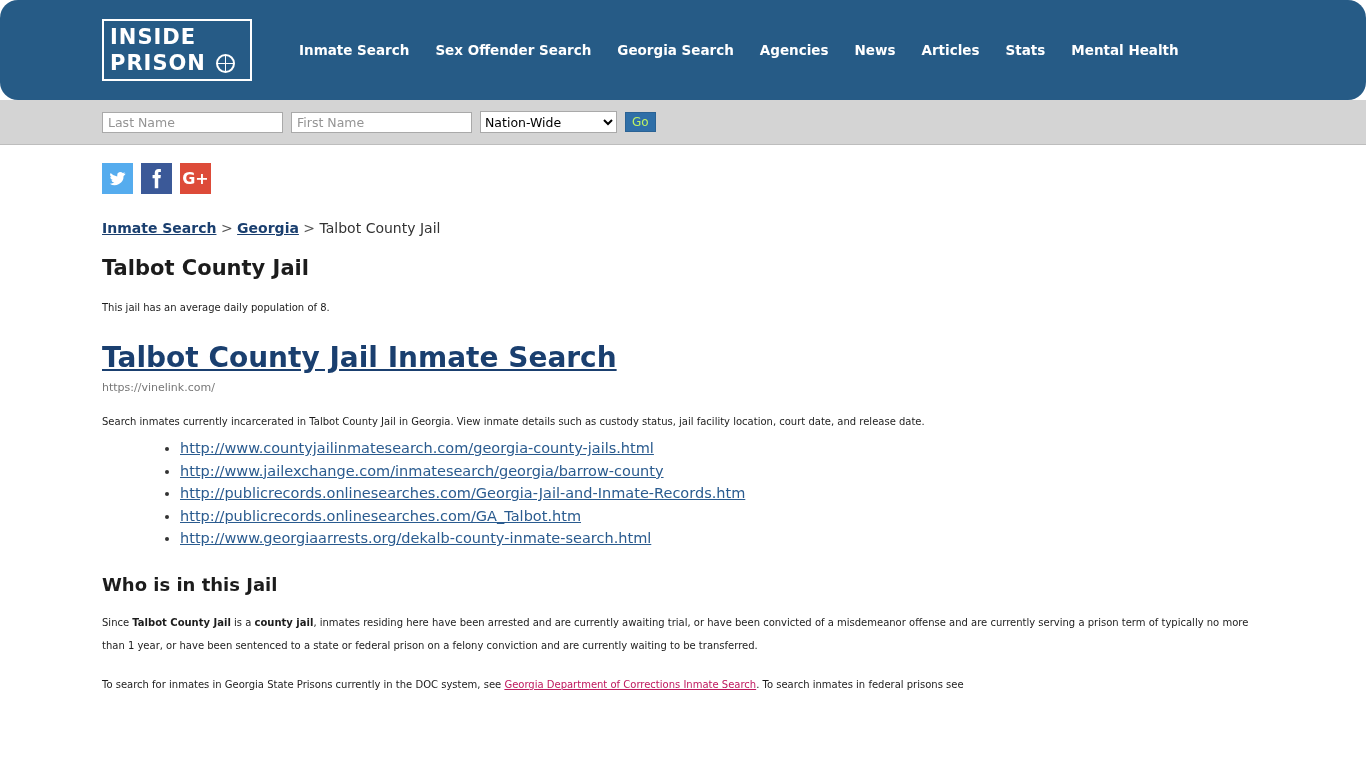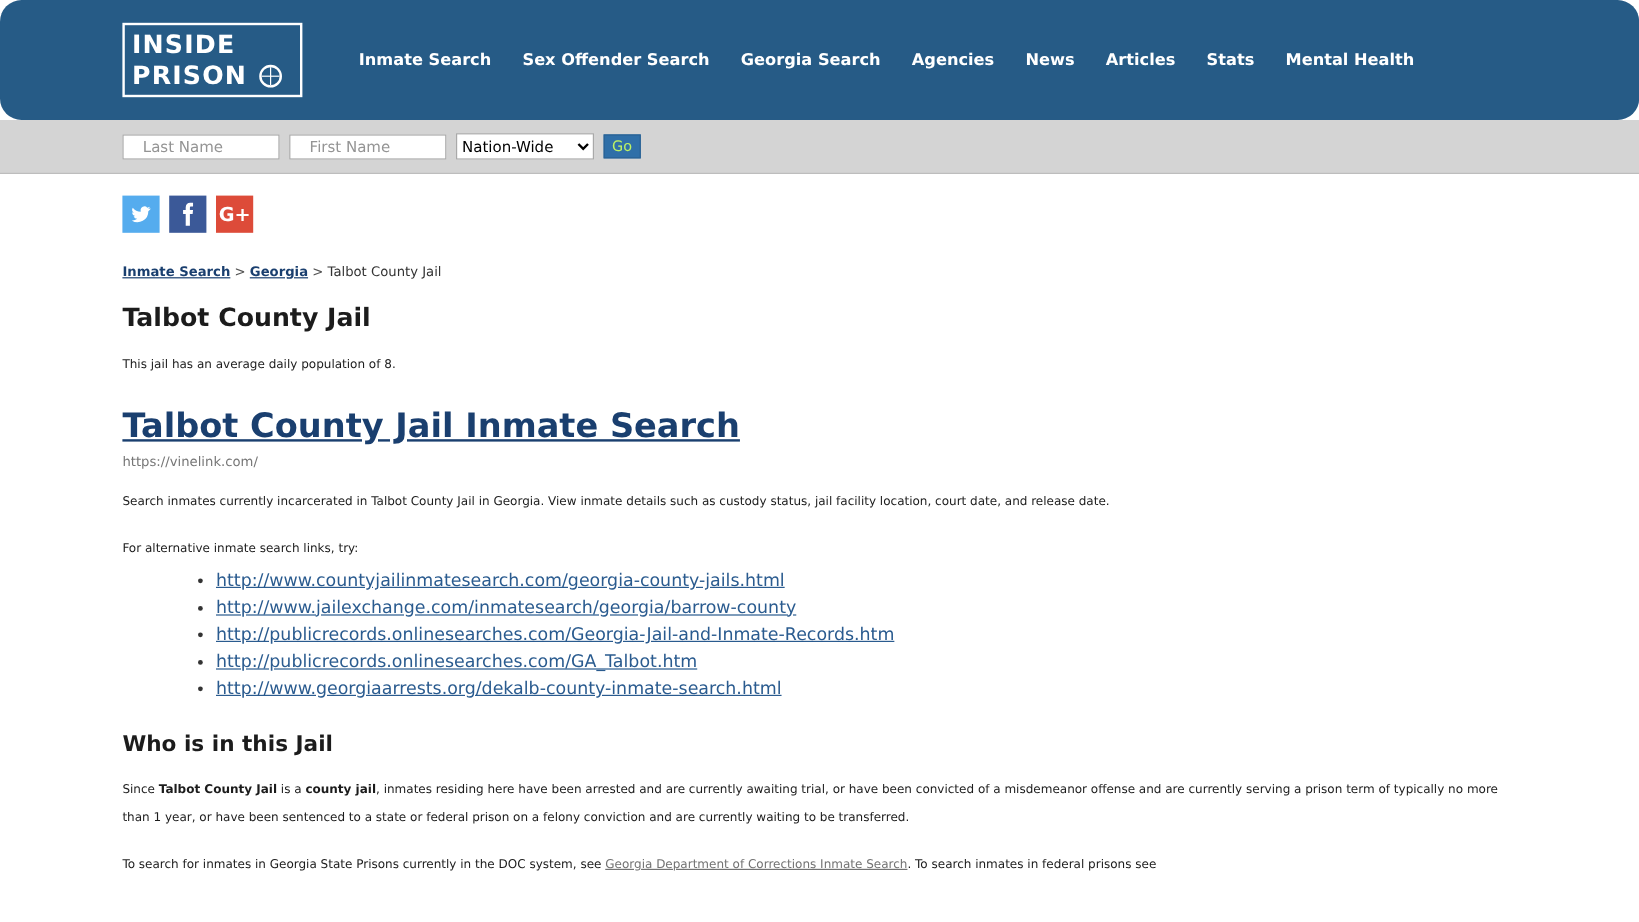--- a/index.html
+++ b/index.html
@@ -83,34 +83,34 @@
   .searchbar {
     background: #d4d4d4;
     height: 45px;
     display: flex;
     align-items: center;
     padding-left: 102px;
     gap: 8px;
     border-bottom: 1px solid #bdbdbd;
   }
   .searchbar input[type=text] {
-    width: 131px;
+    width: 181px;
     height: 21px;
     font-size: 12.5px;
-    padding: 2px 16px;
+    padding: 2px 5px;
     border: 1px solid #a9a9a9;
     background: #fff;
     color: #737373;
     font-family: "DejaVu Sans", sans-serif;
   }
   .searchbar input::placeholder { color: #949494; }
   .searchbar select {
     height: 22px;
     font-size: 12.5px;
-    width: 115px;
+    width: 137px;
     border: 1px solid #a9a9a9;
     background: #fff;
     font-family: "DejaVu Sans", sans-serif;
   }
   .go-btn {
     background: #2f6fa8;
     color: #bef264;
     border: 1px solid #2a6294;
     font-size: 12px;
     height: 20px;
@@ -133,21 +133,21 @@
     display: flex; align-items: center; justify-content: center;
     color: #fff; font-weight: bold; font-size: 19px;
     font-family: "DejaVu Sans", sans-serif;
   }
   .tw { background: #55acee; }
   .fb { background: #3b5998; font-size: 21px; }
   .gp { background: #dd4b39; font-size: 16px; }
 
   .breadcrumb {
     margin-top: 26px;
-    font-size: 11px;
+    font-size: 14px;
     color: #444;
   }
   .breadcrumb a { color: #1a3f6f; text-decoration: underline; font-weight: bold; }
   .breadcrumb .sep { color: #555; }
   .breadcrumb .cur { color: #333; font-weight: normal; }
 
   h1.page-title {
     font-size: 21px;
     margin: 20px 0 0 0;
     color: #1c1c1c;
@@ -191,21 +191,21 @@
     text-decoration: underline;
   }
 
   h2.section {
     font-size: 18px;
     margin: 24px 0 0 0;
     color: #1c1c1c;
     font-weight: bold;
   }
 
-  .link-inline { color: #737373; text-decoration: underline; }
+  .link-inline { color: #be185d; text-decoration: underline; }
   b { font-weight: bold; }
 </style>
 </head>
 <body>
 
 <div class="header">
   <div class="logo">
     <span class="l1">INSIDE</span>
     <span class="l2row">
       <span class="l2">PRISON</span>
@@ -263,21 +263,20 @@
 
   <p class="body">This jail has an average daily population of 8.</p>
 
   <h2 class="search-link">
     <a href="#">Talbot County Jail Inmate Search</a>
   </h2>
   <div class="url">https://vinelink.com/</div>
 
   <p class="body">Search inmates currently incarcerated in Talbot County Jail in Georgia. View inmate details such as custody status, jail facility location, court date, and release date.</p>
 
-  <p class="body">For alternative inmate search links, try:</p>
   <ul class="alt">
     <li><a href="#">http://www.countyjailinmatesearch.com/georgia-county-jails.html</a></li>
     <li><a href="#">http://www.jailexchange.com/inmatesearch/georgia/barrow-county</a></li>
     <li><a href="#">http://publicrecords.onlinesearches.com/Georgia-Jail-and-Inmate-Records.htm</a></li>
     <li><a href="#">http://publicrecords.onlinesearches.com/GA_Talbot.htm</a></li>
     <li><a href="#">http://www.georgiaarrests.org/dekalb-county-inmate-search.html</a></li>
   </ul>
 
   <h2 class="section">Who is in this Jail</h2>
 

